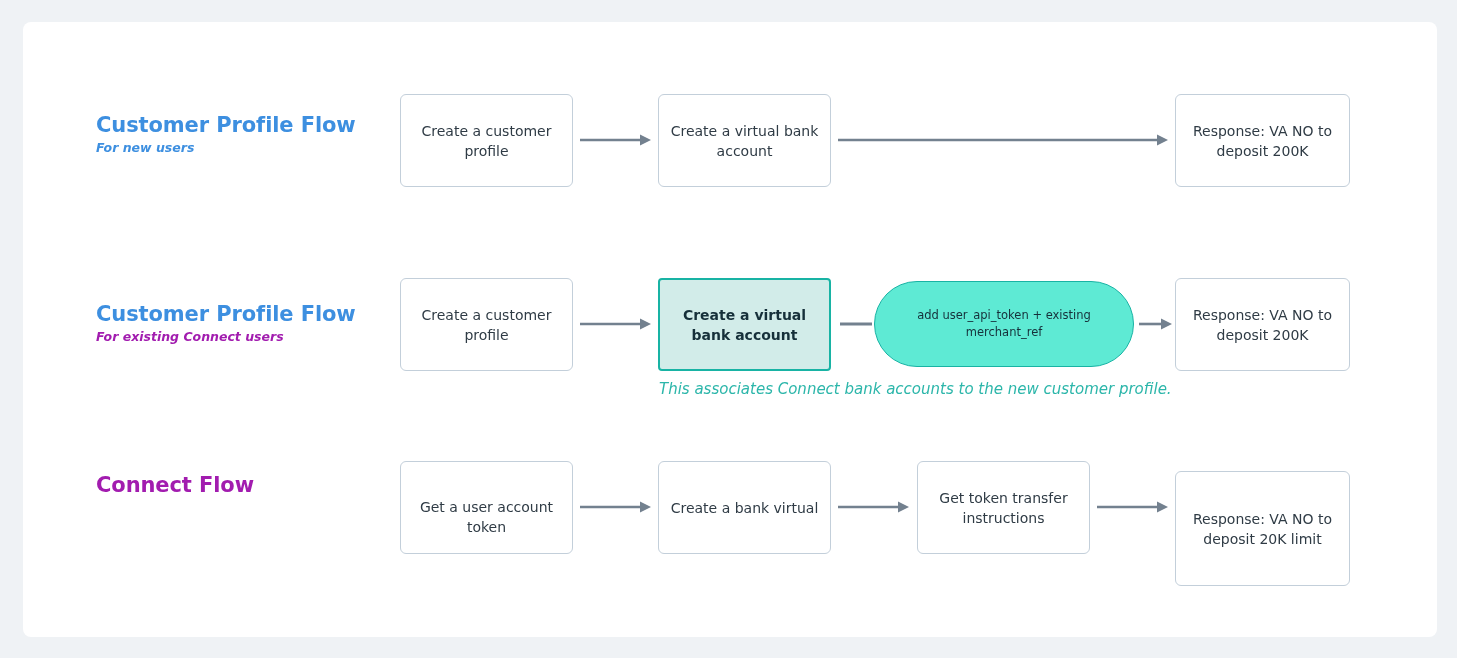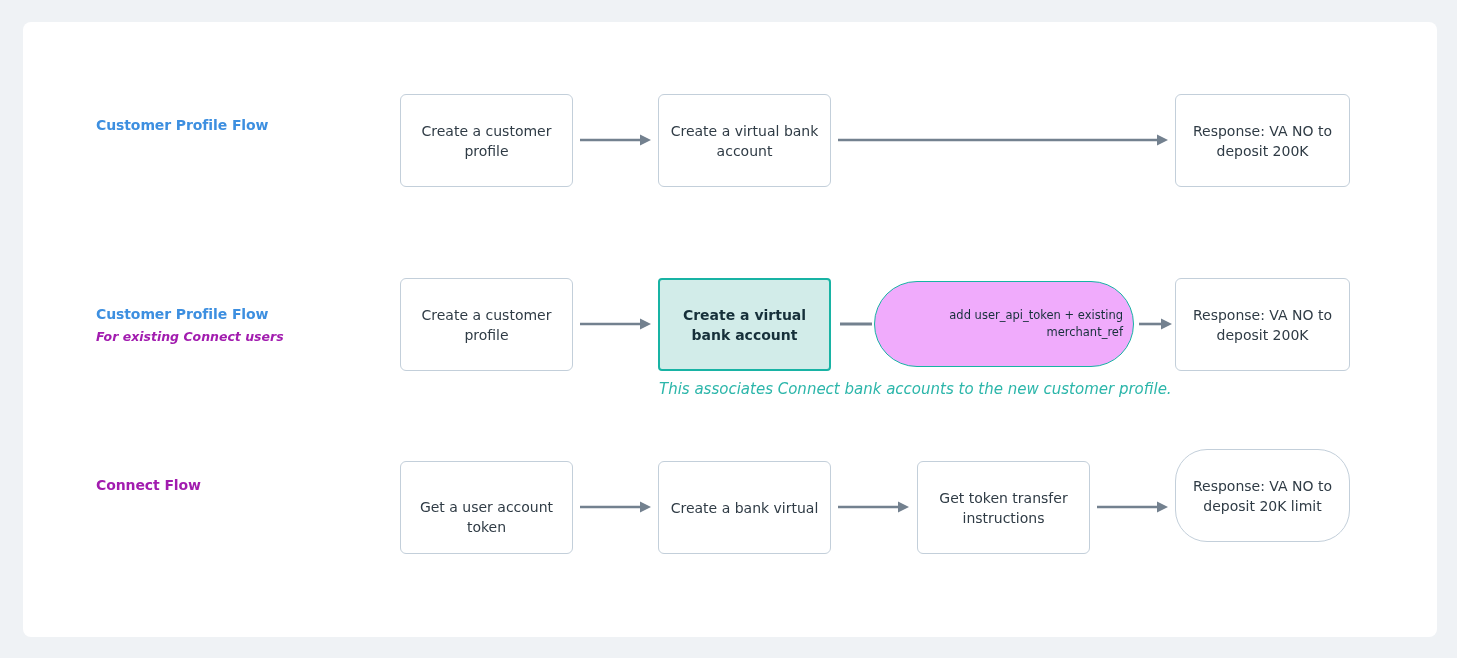--- a/index.html
+++ b/index.html
@@ -28,21 +28,21 @@
     background: #ffffff;
     border-radius: 8px;
   }
   
   .row-label {
     position: absolute;
     left: 96px;
     width: 300px;
   }
   .row-title {
-    font-size: 14px;
+    font-size: 21px;
     font-weight: bold;
     letter-spacing: -0.1px;
     line-height: 26px;
     white-space: nowrap;
   }
   .row-sub {
     font-size: 12.5px;
     font-style: italic;
     font-weight: bold;
     line-height: 18px;
@@ -69,27 +69,26 @@
     padding: 16px 10px;
   }
   .node.teal {
     background: #d2ece9;
     border: 2px solid #18b3a4;
     border-radius: 4px;
     color: #16303a;
     font-weight: bold;
   }
   .node.oval {
-    background: #f0abfc;
+    background: #5eead4;
     border: 1.6px solid #18b3a4;
     border-radius: 60px;
     color: #16303a;
     font-size: 11.5px;
     line-height: 17px;
-    text-align: right;
   }
   .node .node-text { display: block; }
 
   
   .conn {
     position: absolute;
     height: 14px;
     display: block;
   }
   .conn svg { display: block; overflow: visible; }
@@ -105,20 +104,21 @@
   }
 </style>
 </head>
 <body>
 
 <div id="canvas">
   <div class="card"></div>
 
   <div class="row-label" style="top:112px;">
     <div class="row-title c-blue">Customer Profile Flow</div>
+    <div class="row-sub c-blue">For new users</div>
   </div>
 
   <div class="node" style="left:400px; top:94px; width:173px; height:93px;">
     <span class="node-text">Create a customer profile</span>
   </div>
 
   <div class="conn" style="left:580px; top:133px; width:71px;">
     <svg width="71" height="14" viewBox="0 0 71 14">
       <line x1="0" y1="7" x2="60" y2="7" stroke="#73818f" stroke-width="2.6"></line>
       <polygon points="60,1.5 71,7 60,12.5" fill="#73818f"></polygon>
@@ -213,16 +213,16 @@
     <span class="node-text">Get token transfer instructions</span>
   </div>
 
   <div class="conn" style="left:1097px; top:500px; width:71px;">
     <svg width="71" height="14" viewBox="0 0 71 14">
       <line x1="0" y1="7" x2="60" y2="7" stroke="#73818f" stroke-width="2.6"></line>
       <polygon points="60,1.5 71,7 60,12.5" fill="#73818f"></polygon>
     </svg>
   </div>
 
-  <div class="node" style="left:1175px; top:449px; width:175px; height:93px;border-radius:32px;">
+  <div class="node" style="left:1175px; top:471px; width:175px; height:115px;">
     <span class="node-text">Response: VA NO to deposit 20K limit</span>
   </div>
 </div>
 
 </body></html>

